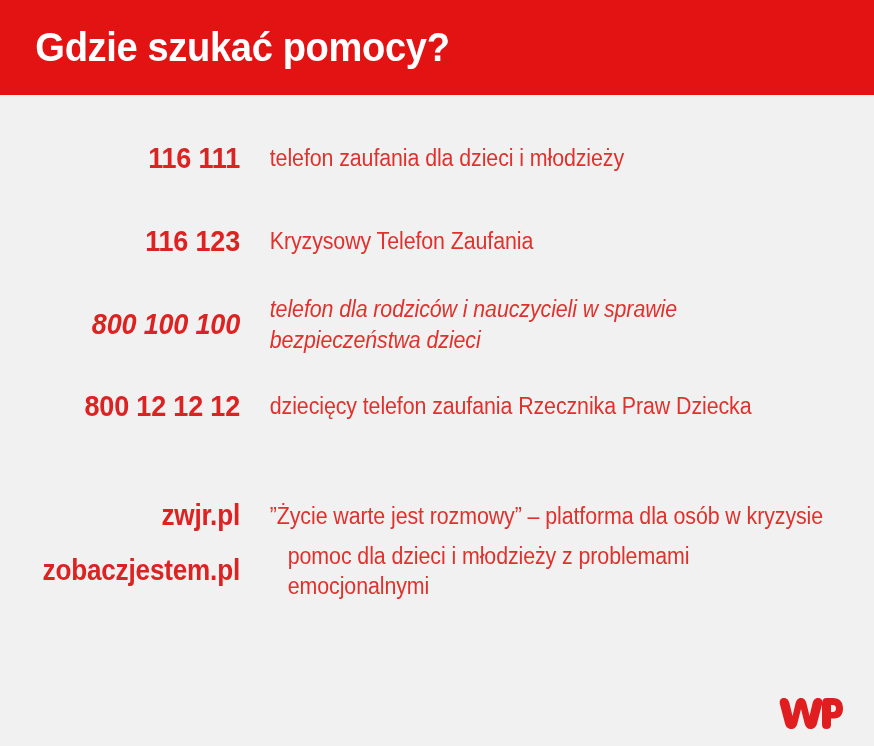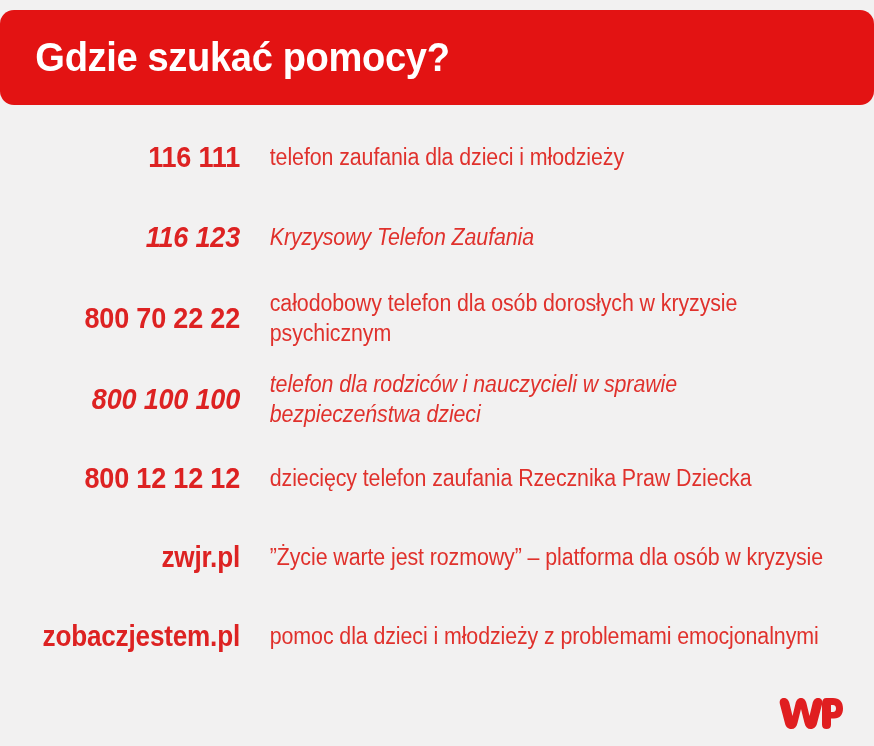--- a/index.html
+++ b/index.html
@@ -21,27 +21,26 @@
     width: 874px;
     height: 746px;
     background: #f2f1f1;
     box-sizing: border-box;
   }
 
   
   .header-bar {
     position: absolute;
     left: 0;
-    top: 10px;
+    top: 0;
     width: 874px;
     height: 95px;
     background: #e31313;
     display: flex;
     align-items: center;
-    border-radius: 14px;
   }
   .header-title {
     margin: 0;
     padding: 0 0 0 38px;
     color: #ffffff;
     font-size: 41px;
     font-weight: bold;
     line-height: 1;
     letter-spacing: -0.4px;
     transform: scaleX(0.93);
@@ -63,26 +62,26 @@
   }
 
   .helpline-row {
     display: flex;
     align-items: center;
     width: 100%;
     box-sizing: border-box;
     padding: 0 6px 0 0;
   }
   .helpline-row.row-h1 { height: 83px; }
-  .helpline-row.row-h2 { height: 83px; font-style: italic; }
+  .helpline-row.row-h2 { height: 83px; }
   .helpline-row.row-h3 { height: 86px; }
   .helpline-row.row-h4 { height: 83px; font-style: italic; }
   .helpline-row.row-h5 { height: 81px; align-items: center; }
-  .helpline-row.row-h6 { height: 84px; }
-  .helpline-row.row-h7 { height: 80px; }
+  .helpline-row.row-h6 { height: 84px; align-items: flex-end; }
+  .helpline-row.row-h7 { height: 80px; gap: 18px; }
 
   .cell-number {
     flex: 0 0 240px;
     width: 240px;
     text-align: right;
     padding-right: 0;
     color: #dd2222;
     font-size: 30px;
     font-weight: bold;
     line-height: 1.08;
@@ -135,24 +134,20 @@
     <div class="helpline-row row-h1">
       <div class="cell-number">116 111</div>
       <div class="cell-description">telefon zaufania dla dzieci i młodzieży</div>
     </div>
 
     <div class="helpline-row row-h2">
       <div class="cell-number">116 123</div>
       <div class="cell-description">Kryzysowy Telefon Zaufania</div>
     </div>
 
-    <div class="helpline-row row-h3">
-      <div class="cell-number">800 70 22 22</div>
-      <div class="cell-description">całodobowy telefon dla osób dorosłych w kryzysie psychicznym</div>
-    </div>
 
     <div class="helpline-row row-h4">
       <div class="cell-number">800 100 100</div>
       <div class="cell-description">telefon dla rodziców i nauczycieli w sprawie bezpieczeństwa dzieci</div>
     </div>
 
     <div class="helpline-row row-h5">
       <div class="cell-number">800 12 12 12</div>
       <div class="cell-description">dziecięcy telefon zaufania Rzecznika Praw Dziecka</div>
     </div>

